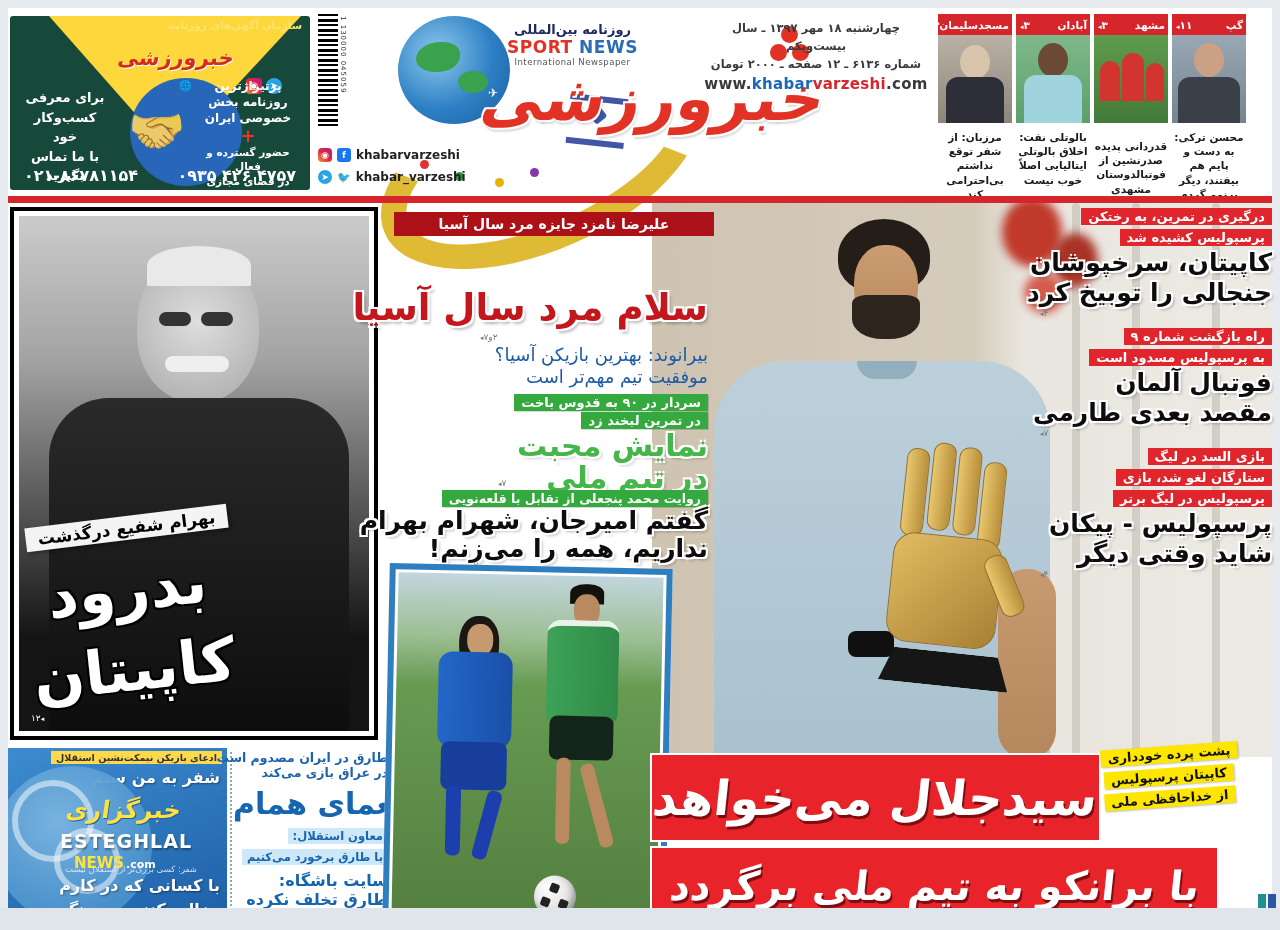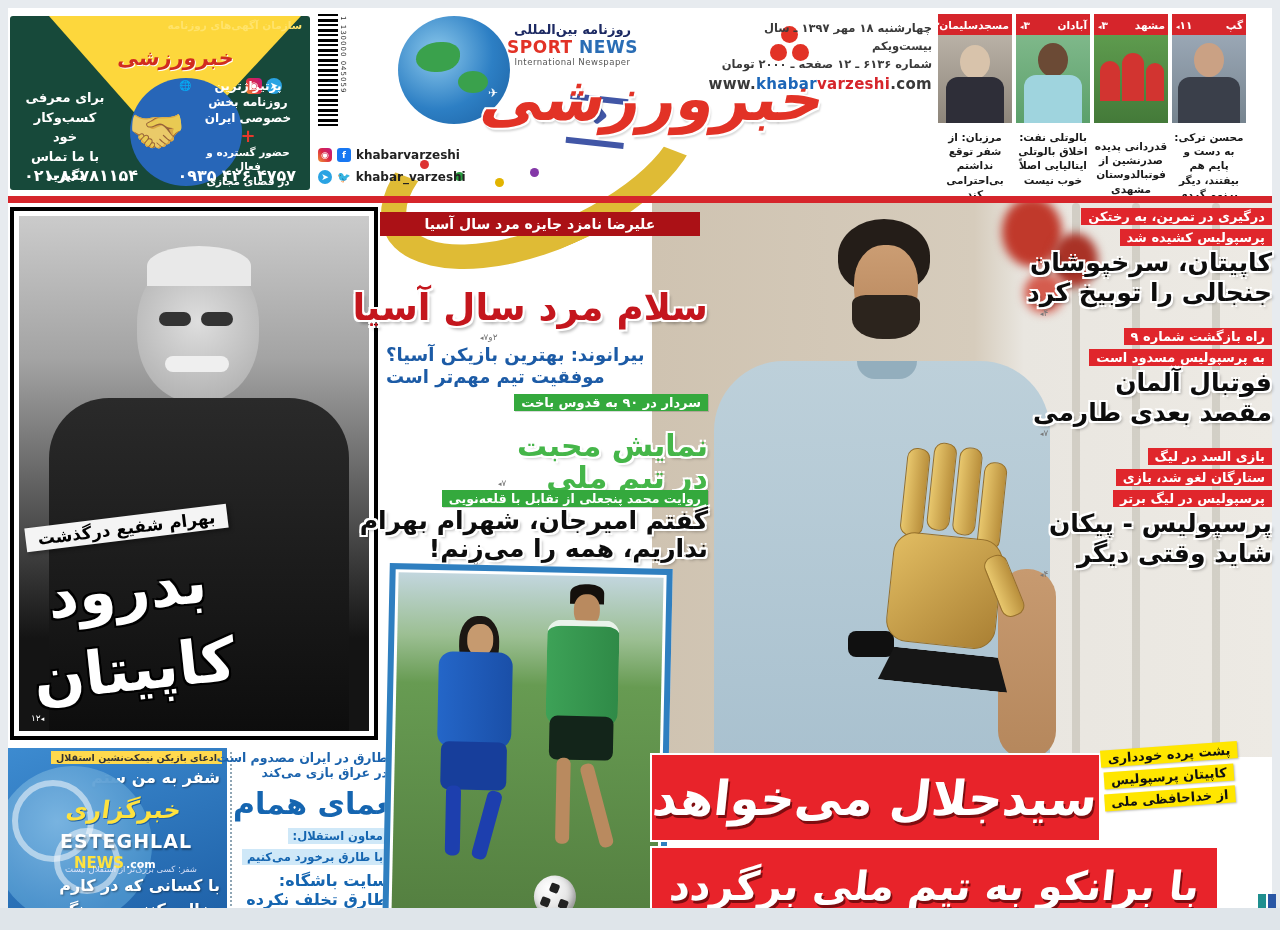--- a/index.html
+++ b/index.html
@@ -40,21 +40,21 @@
   .tagline .fa{font-size:13px;font-weight:800;color:#1d2a63}
   .tagline .en{font-size:17px;font-weight:900;letter-spacing:.5px}
   .tagline .en .red{color:#e23226}.tagline .en .blue{color:#2a6db5}
   .tagline .sub{font-size:8.5px;color:#555;letter-spacing:.5px}
   .biglogo{left:575px;top:62px;width:250px;font-size:62px;font-weight:900;color:#e23226;transform:skewX(-12deg);text-shadow:2px 2px 0 #fff,-2px -2px 0 #fff,3px 4px 2px rgba(0,0,0,.15);white-space:nowrap}
   .logodots{left:770px;top:26px}
   .logodots b{position:absolute;width:17px;height:17px;border-radius:50%;background:#e23226}
   .social{left:318px;display:flex;align-items:center;gap:5px;font-size:12px;font-weight:bold;color:#222}
   .social .sq{width:14px;height:14px;border-radius:4px;color:#fff;font-size:9px;line-height:14px;text-align:center}
   
-  .dateblock{left:700px;top:20px;width:232px;text-align:right;direction:rtl;color:#3a3a3a;font-size:11.5px;font-weight:bold;line-height:1.55}
+  .dateblock{left:700px;top:20px;width:232px;text-align:center;direction:rtl;color:#3a3a3a;font-size:11.5px;font-weight:bold;line-height:1.55}
   .dateurl{direction:ltr;font-size:15px;font-weight:900;letter-spacing:.3px}
   .dateurl .b{color:#1c66b8}.dateurl .r{color:#d6252b}
   
   .mini{top:14px;width:74px;height:184px;background:#fff}
   .mini .hd{height:21px;background:#d6252b;color:#fff;font-size:10.5px;font-weight:bold;direction:rtl;display:flex;justify-content:space-between;align-items:center;padding:0 3px}
   .mini .hd .pg::after{content:"◂";font-size:7px;margin-left:1px}
   .mini .ph{height:88px;position:relative;overflow:hidden}
   .mini .cap{font-size:10.5px;font-weight:bold;color:#1a1a1a;text-align:center;direction:rtl;line-height:1.35;padding-top:7px}
   .head{position:absolute;border-radius:50%}
   .torso{position:absolute;border-radius:12px 12px 0 0}
@@ -63,21 +63,21 @@
   
   .leftbox{left:10px;top:207px;width:368px;height:533px;background:#fff;border:4px solid #000;box-sizing:border-box;padding:5px}
   .leftbox .photo{position:relative;width:100%;height:100%;background:linear-gradient(180deg,#cbcbcb 0%,#a3a3a3 28%,#5a5a5a 55%,#141414 82%);overflow:hidden}
   .band{transform:rotate(-7deg);background:#f4f4f4;color:#000;font-weight:800;font-size:17px;padding:2px 12px;direction:rtl;white-space:nowrap;box-shadow:2px 2px 4px rgba(0,0,0,.4)}
   .bye{color:#fff;font-weight:900;transform:rotate(-6deg);text-shadow:2px 2px 0 #000,-2px -2px 0 #000,2px -2px 0 #000,-2px 2px 0 #000;direction:rtl;white-space:nowrap}
   .pgmark{color:#fff;font-size:9px}
   .pgmark::after{content:"◂";font-size:7px}
   
   .kbar{background:#ab1116;color:#fff;font-weight:bold;direction:rtl;text-align:center}
   .hl-red{color:#c4161d;font-weight:900;direction:rtl;text-align:right;text-shadow:2px 2px 0 #fff,-2px -2px 0 #fff,2px -2px 0 #fff,-2px 2px 0 #fff,3px 4px 3px rgba(0,0,0,.25);white-space:nowrap}
-  .hl-blue{color:#1c5ba6;font-weight:700;direction:rtl;text-align:left;white-space:nowrap}
+  .hl-blue{color:#1c5ba6;font-weight:400;direction:rtl;text-align:right;white-space:nowrap}
   .gbar{background:#34a93d;color:#fff;font-weight:bold;font-size:13px;direction:rtl;padding:1px 7px;display:inline-block;white-space:nowrap;box-shadow:1px 1px 0 rgba(0,0,0,.15)}
   .hl-green{color:#45b649;font-weight:900;direction:rtl;text-align:right;text-shadow:2px 2px 0 #fff,-2px -2px 0 #fff,2px -2px 0 #fff,-2px 2px 0 #fff,3px 3px 3px rgba(0,0,0,.2);white-space:nowrap}
   .hl-black{color:#0d0d0d;font-weight:900;direction:rtl;text-align:right;text-shadow:2px 2px 0 #fff,-2px -2px 0 #fff,2px -2px 0 #fff,-2px 2px 0 #fff,3px 3px 3px rgba(0,0,0,.25);white-space:nowrap}
   .tiny-pg{font-size:9px;color:#777;direction:rtl}
   .tiny-pg::after{content:"◂";font-size:7px}
   
   .mainphoto{left:652px;top:203px;width:620px;height:554px;overflow:hidden;background:linear-gradient(90deg,#cfc3b1 0%,#d6ccbc 52%,#e9e6e0 60%,#edeae4 100%)}
   .wallline{position:absolute;top:0;bottom:0;width:8px;background:rgba(190,185,175,.55);border-radius:4px}
   .flower{position:absolute;border-radius:50%;filter:blur(5px)}
   .hair{position:absolute;left:186px;top:16px;width:92px;height:74px;background:#241d18;border-radius:50% 50% 42% 42%}
@@ -300,26 +300,27 @@
       <i class="ab" style="left:182px;top:96px;width:32px;height:14px;background:#333;border-radius:7px"></i>
       <i class="ab" style="left:146px;top:140px;width:64px;height:16px;background:#efefef;border-radius:8px"></i>
       <i class="ab" style="left:30px;top:182px;width:300px;height:360px;background:linear-gradient(180deg,#2a2a2a,#0b0b0b);border-radius:60px 60px 0 0"></i>
       <div class="ab band" style="left:6px;top:300px">بهرام شفیع درگذشت</div>
       <div class="ab bye" style="left:28px;top:338px;font-size:60px">بدرود</div>
       <div class="ab bye" style="left:14px;top:418px;font-size:60px">کاپیتان</div>
       <div class="ab pgmark" style="left:12px;bottom:8px">۱۲</div>
     </div>
   </div>
 
-  <div class="ab kbar" style="left:380px;top:212px;width:320px;height:24px;line-height:24px;font-size:14px">علیرضا نامزد جایزه مرد سال آسیا</div>
+  <div class="ab kbar" style="left:394px;top:212px;width:320px;height:24px;line-height:24px;font-size:14px">علیرضا نامزد جایزه مرد سال آسیا</div>
   <div class="ab hl-red" style="left:386px;top:286px;width:322px;font-size:37px">سلام مرد سال آسیا</div>
   <div class="ab tiny-pg" style="left:480px;top:332px">۲و۷</div>
   <div class="ab hl-blue" style="left:386px;top:344px;width:322px;font-size:18px">بیرانوند: بهترین بازیکن آسیا؟</div>
   <div class="ab hl-blue" style="left:386px;top:366px;width:322px;font-size:18px">موفقیت تیم مهم‌تر است</div>
   <div class="ab" style="left:386px;top:392px;width:322px;text-align:right"><span class="gbar">سردار در ۹۰ به قدوس باخت</span></div>
+  <div class="ab" style="left:386px;top:410px;width:322px;text-align:right"><span class="gbar">در تمرین لبخند زد</span></div>
   <div class="ab hl-green" style="left:386px;top:428px;width:322px;font-size:30px">نمایش محبت</div>
   <div class="ab hl-green" style="left:386px;top:460px;width:322px;font-size:30px">در تیم ملی</div>
   <div class="ab tiny-pg" style="left:498px;top:478px">۷</div>
   <div class="ab" style="left:386px;top:488px;width:322px;text-align:right"><span class="gbar" style="font-size:12.5px">روایت محمد پنجعلی از تقابل با قلعه‌نویی</span></div>
   <div class="ab hl-black" style="left:386px;top:506px;width:322px;font-size:25px">گفتم امیرجان، شهرام بهرام</div>
   <div class="ab hl-black" style="left:386px;top:534px;width:322px;font-size:25px">نداریم، همه را می‌زنم!</div>
   <div class="ab tiny-pg" style="left:470px;top:560px">۷</div>
 
   <div class="ab rcol">
     <div class="rkline"><span class="rk">درگیری در تمرین، به رختکن</span></div>

